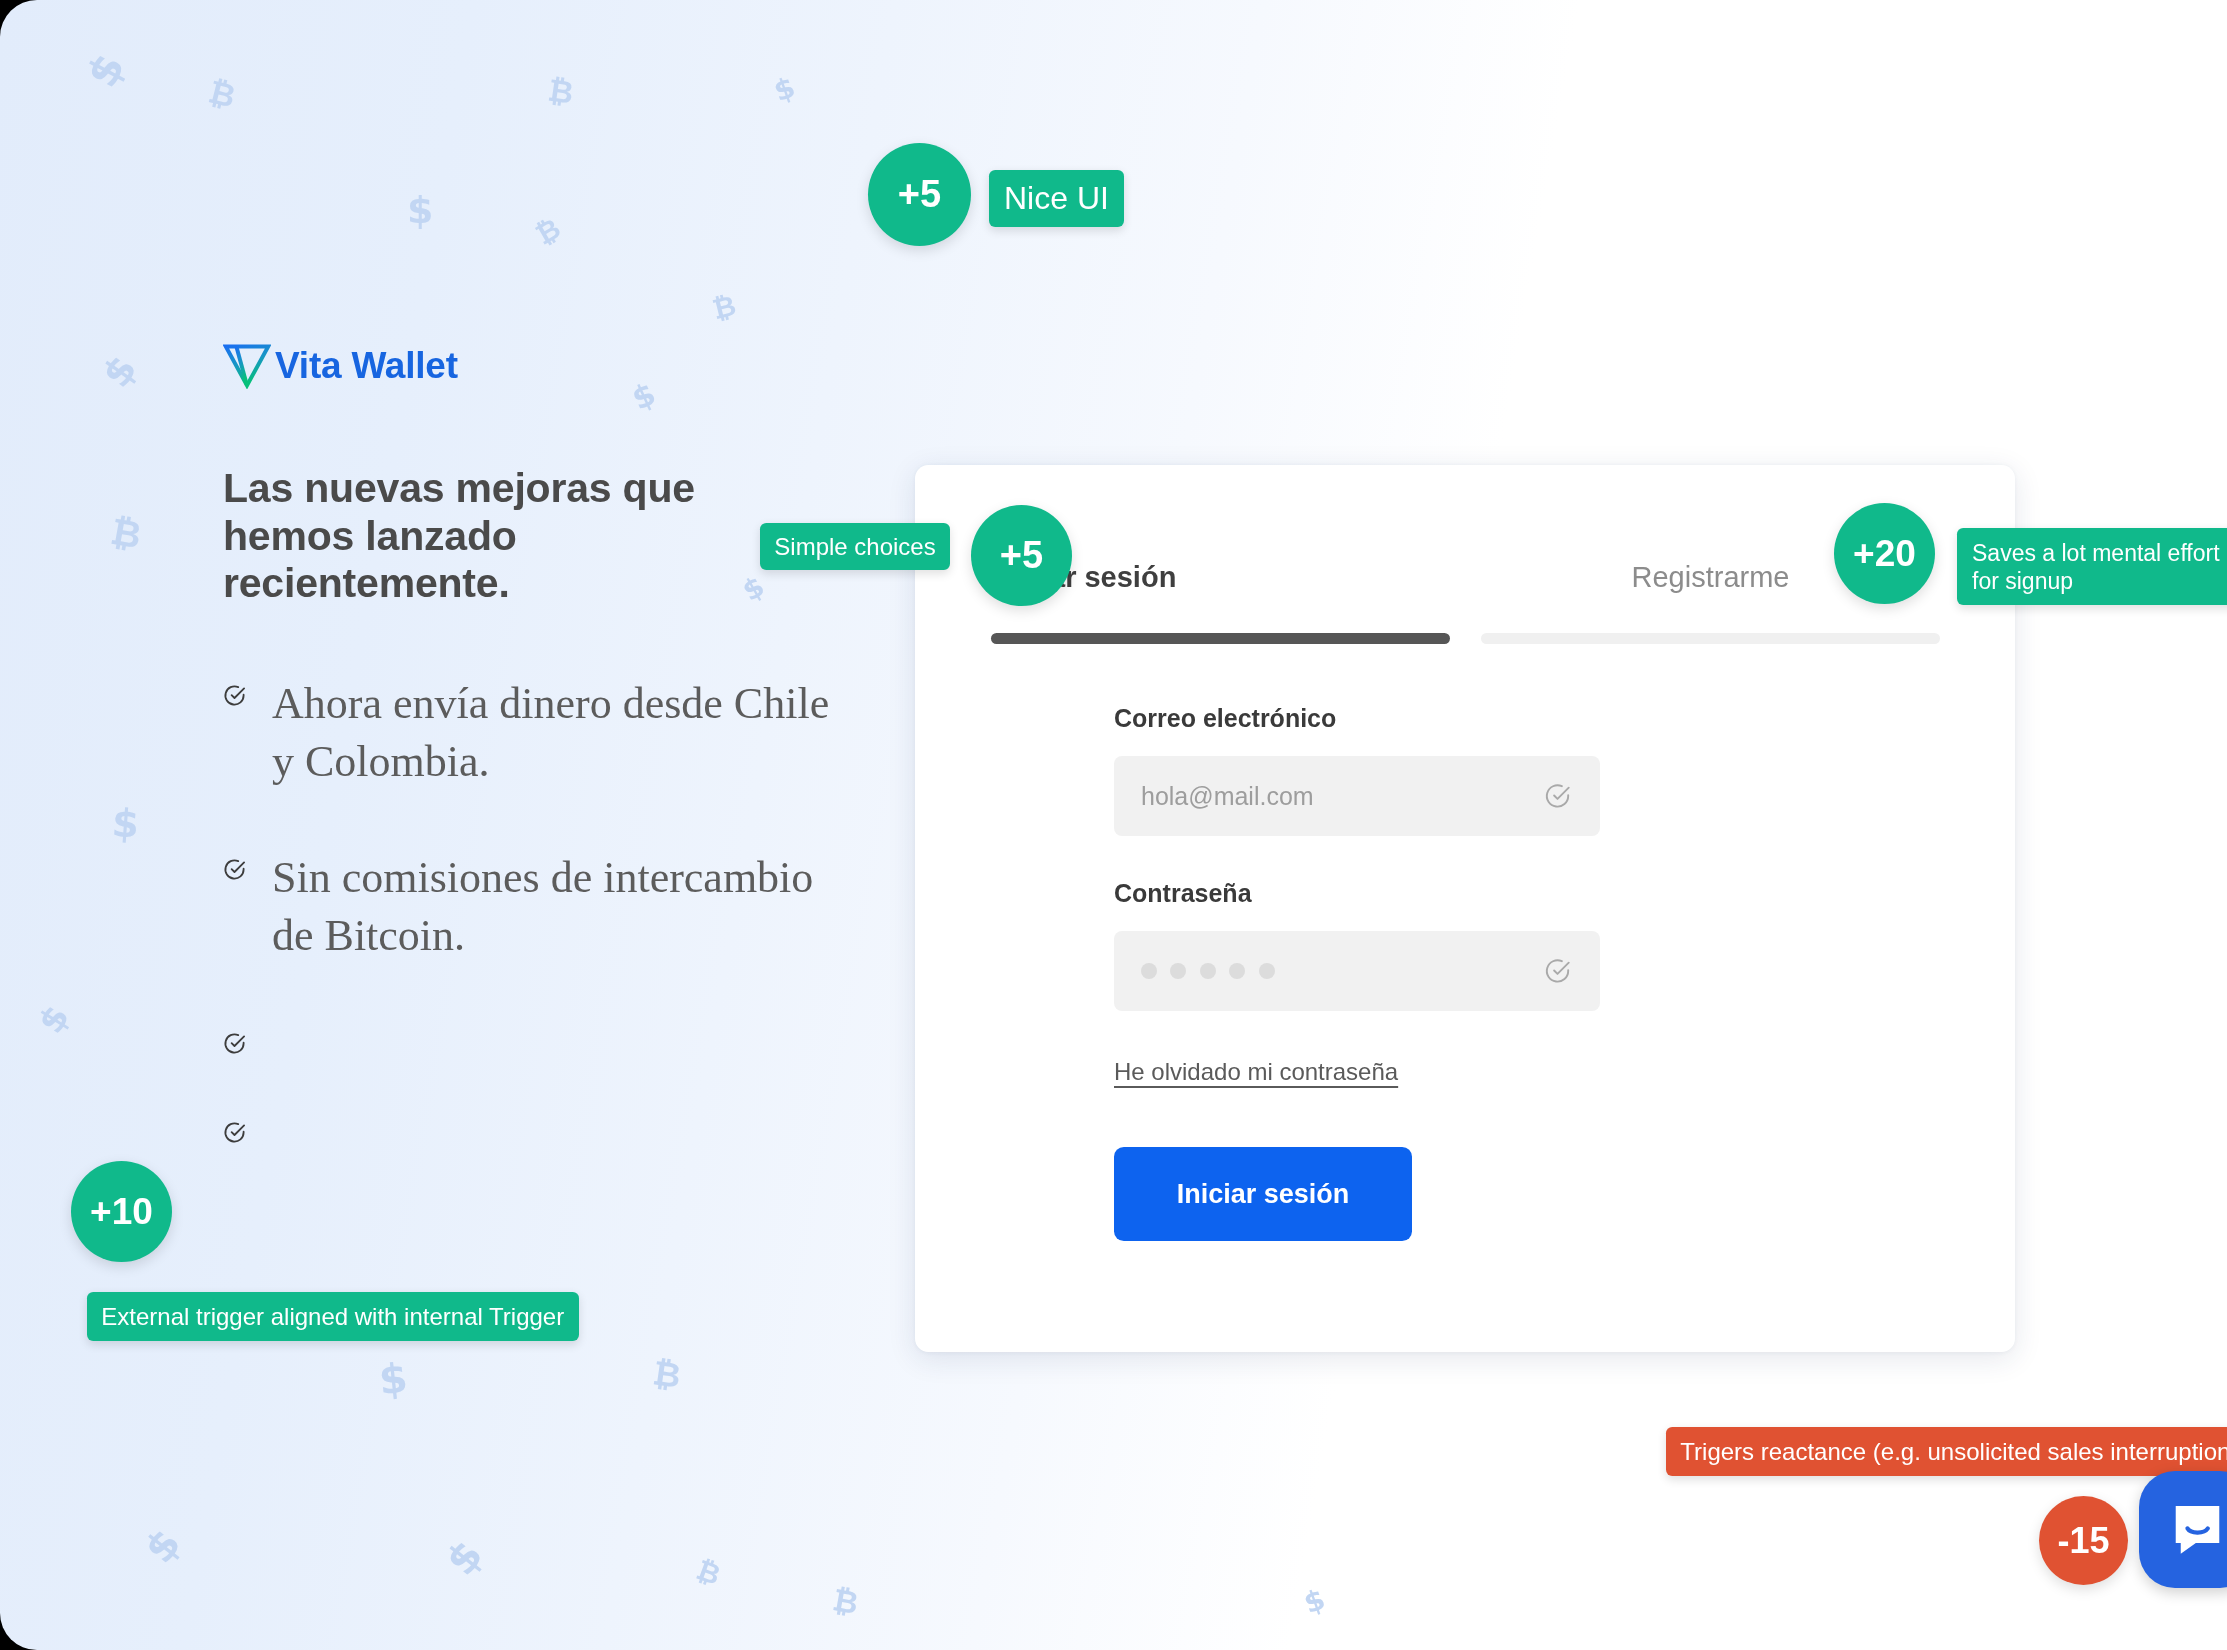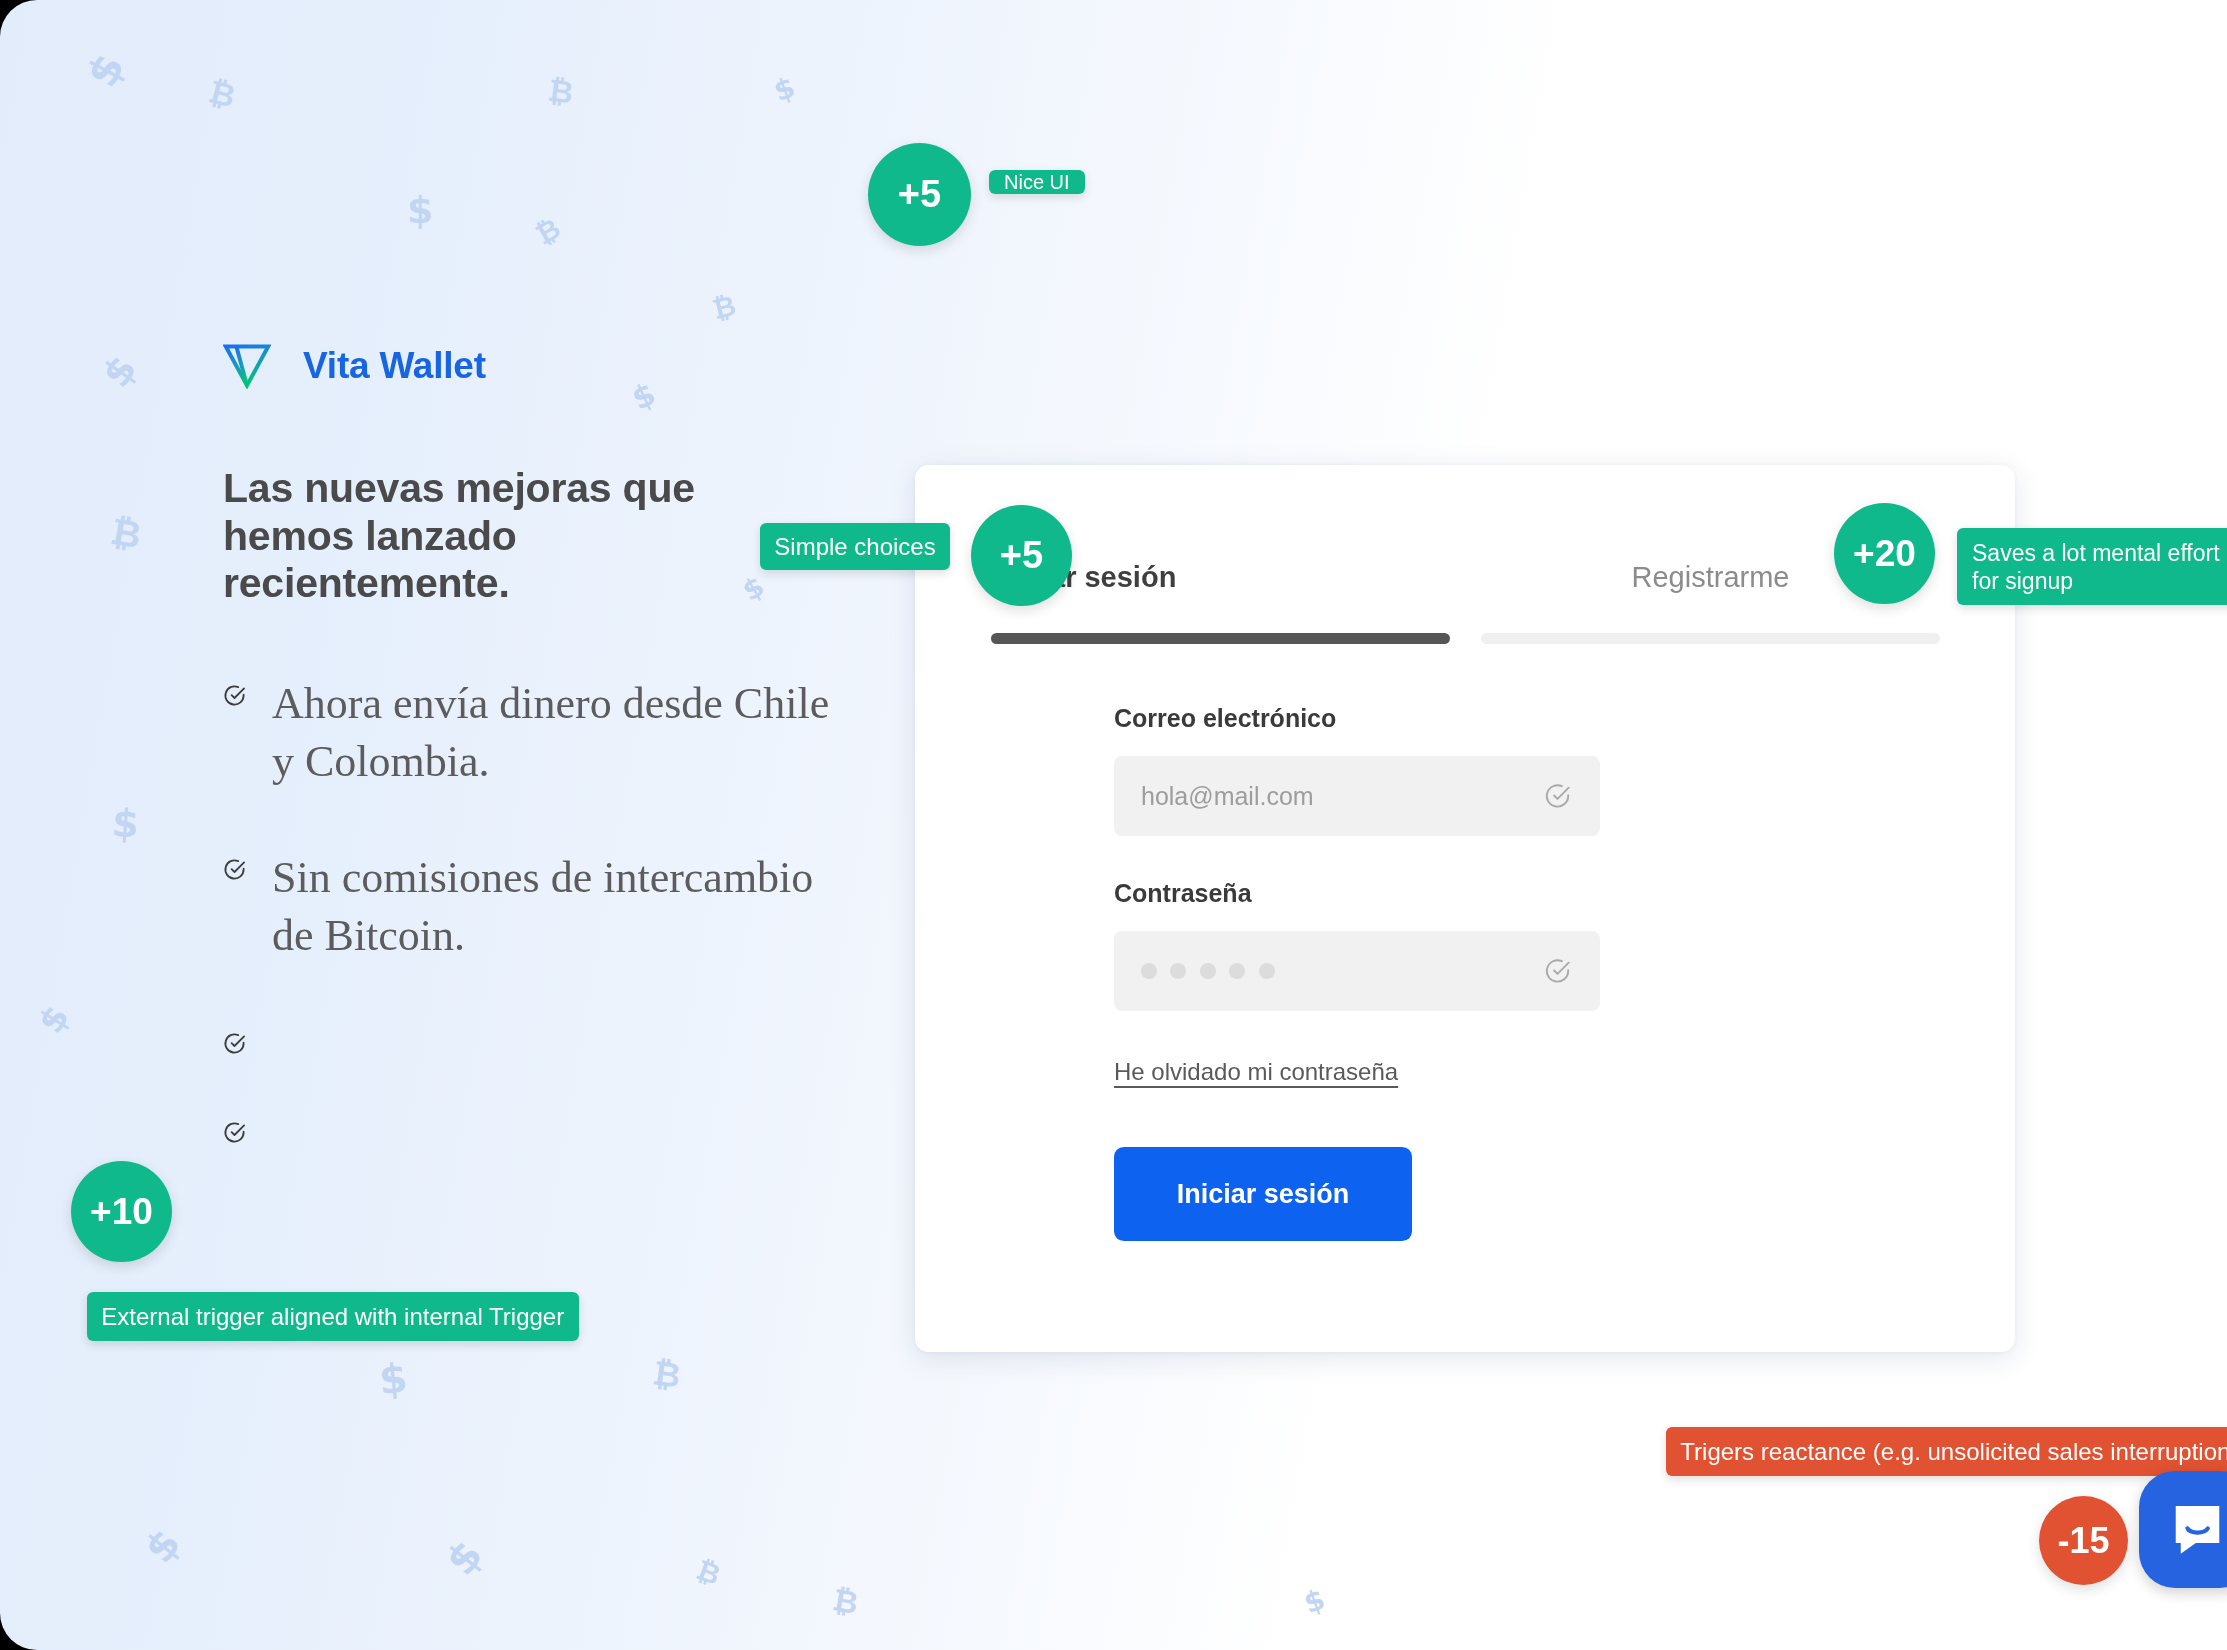--- a/index.html
+++ b/index.html
@@ -46,21 +46,21 @@
   #promo {
     position: absolute;
     left: 223px;
     top: 343px;
     width: 646px;
   }
 
   #brand {
     display: flex;
     align-items: center;
-    gap: 32px;
+    gap: 4px;
     margin-bottom: 0;
   }
   #brand-logo { width: 48px; height: 46px; display: block; }
   #brand-name {
     font-size: 37px;
     font-weight: bold;
     color: #1765e0;
     letter-spacing: -0.2px;
     white-space: nowrap;
   }
@@ -352,21 +352,21 @@
     </div>
 
     <div style="margin-top:61px">
       <button id="login-button">Iniciar sesión</button>
     </div>
   </div>
 
   <div class="score-bubble pos" style="left:868px; top:143px; width:103px; height:103px; font-size:38px;">
     <span>+5</span>
   </div>
-  <div class="note-chip pos" style="left:989px; top:170px; padding:0 15px; font-size:20px;">
+  <div class="note-chip pos" style="left:989px; top:170px; padding:9px 15px; font-size:32px;">
     <span>Nice UI</span>
   </div>
 
   <div class="note-chip pos" style="left:760px; top:523px; padding:9px 14.3px; font-size:24px;">
     <span>Simple choices</span>
   </div>
   <div class="score-bubble pos" style="left:971px; top:505px; width:101px; height:101px; font-size:38px;">
     <span>+5</span>
   </div>
 

